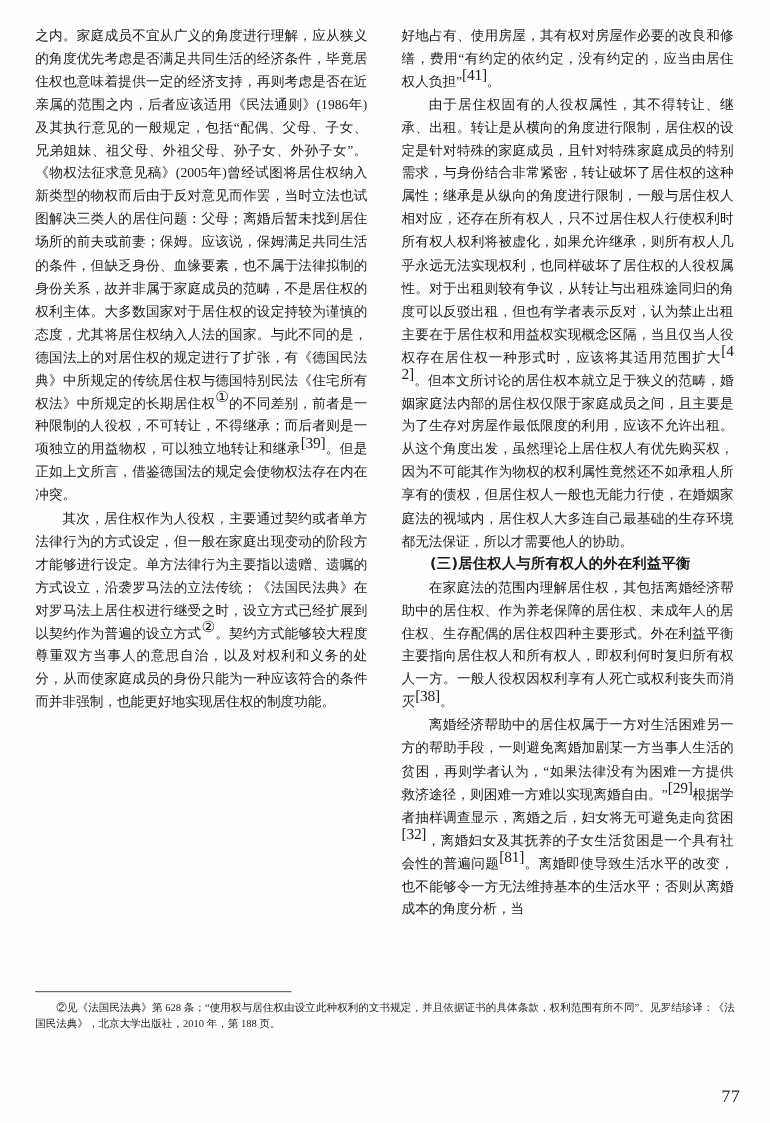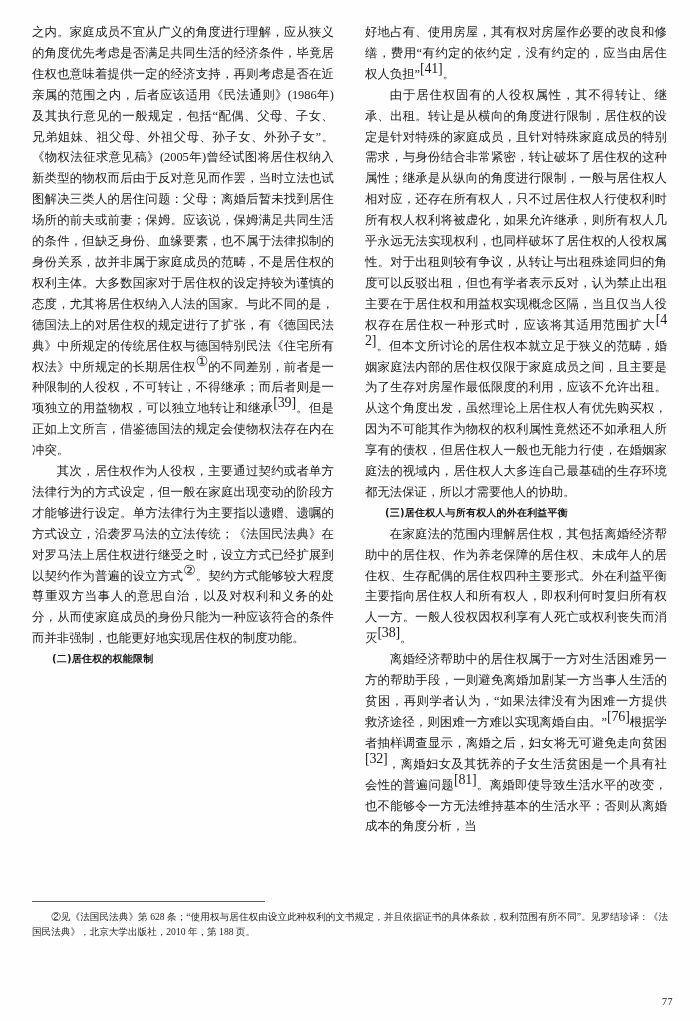--- a/index.html
+++ b/index.html
@@ -47,21 +47,21 @@
     text-justify: inter-ideograph;
     letter-spacing: 0px;
     text-indent: 2em;
     word-break: break-all;
     font-family: "Liberation Serif", "DejaVu Serif", serif;
   }
   p.para.noindent { text-indent: 0; }
 
   h3.subhead {
     margin: 0;
-    font-size: 10px;
+    font-size: 13px;
     line-height: 20.9px;
     font-weight: bold;
     text-indent: 2em;
     letter-spacing: 0.2px;
     font-family: "DejaVu Sans", "Liberation Sans", sans-serif;
   }
 
   sup.ref {
     font-size: 14px;
     vertical-align: super;
@@ -90,55 +90,54 @@
     text-justify: inter-ideograph;
     text-indent: 2em;
     word-break: break-all;
     color: #242424;
   }
 
   .page-number {
     position: absolute;
     right: 27px;
     bottom: 14px;
-    font-size: 10px;
+    font-size: 16px;
     letter-spacing: 0.5px;
     color: #1b1b1b;
     font-family: "Liberation Serif", "DejaVu Serif", serif;
   }
 </style>
 </head>
 <body>
 
 <div class="page">
 
   <div class="columns">
 
     <div class="col">
 
       <p class="para noindent"><span>之内。家庭成员不宜从广义的角度进行理解，应从狭义的角度优先考虑是否满足共同生活的经济条件，毕竟居住权也意味着提供一定的经济支持，再则考虑是否在近亲属的范围之内，后者应该适用《民法通则》(1986年)及其执行意见的一般规定，包括“配偶、父母、子女、兄弟姐妹、祖父母、外祖父母、孙子女、外孙子女”。《物权法征求意见稿》(2005年)曾经试图将居住权纳入新类型的物权而后由于反对意见而作罢，当时立法也试图解决三类人的居住问题：父母；离婚后暂未找到居住场所的前夫或前妻；保姆。应该说，保姆满足共同生活的条件，但缺乏身份、血缘要素，也不属于法律拟制的身份关系，故并非属于家庭成员的范畴，不是居住权的权利主体。大多数国家对于居住权的设定持较为谨慎的态度，尤其将居住权纳入人法的国家。与此不同的是，德国法上的对居住权的规定进行了扩张，有《德国民法典》中所规定的传统居住权与德国特别民法《住宅所有权法》中所规定的长期居住权</span><sup class="ref">①</sup><span>的不同差别，前者是一种限制的人役权，不可转让，不得继承；而后者则是一项独立的用益物权，可以独立地转让和继承</span><sup class="ref">[39]</sup><span>。但是正如上文所言，借鉴德国法的规定会使物权法存在内在冲突。</span></p>
 
       <p class="para"><span>其次，居住权作为人役权，主要通过契约或者单方法律行为的方式设定，但一般在家庭出现变动的阶段方才能够进行设定。单方法律行为主要指以遗赠、遗嘱的方式设立，沿袭罗马法的立法传统；《法国民法典》在对罗马法上居住权进行继受之时，设立方式已经扩展到以契约作为普遍的设立方式</span><sup class="ref">②</sup><span>。契约方式能够较大程度尊重双方当事人的意思自治，以及对权利和义务的处分，从而使家庭成员的身份只能为一种应该符合的条件而并非强制，也能更好地实现居住权的制度功能。</span></p>
 
-      <h3 class="subhead">(二)居住权的权能限制</h3>
 
 
     </div>
 
     <div class="col">
 
       <p class="para noindent"><span>好地占有、使用房屋，其有权对房屋作必要的改良和修缮，费用“有约定的依约定，没有约定的，应当由居住权人负担”</span><sup class="ref">[41]</sup><span>。</span></p>
 
       <p class="para"><span>由于居住权固有的人役权属性，其不得转让、继承、出租。转让是从横向的角度进行限制，居住权的设定是针对特殊的家庭成员，且针对特殊家庭成员的特别需求，与身份结合非常紧密，转让破坏了居住权的这种属性；继承是从纵向的角度进行限制，一般与居住权人相对应，还存在所有权人，只不过居住权人行使权利时所有权人权利将被虚化，如果允许继承，则所有权人几乎永远无法实现权利，也同样破坏了居住权的人役权属性。对于出租则较有争议，从转让与出租殊途同归的角度可以反驳出租，但也有学者表示反对，认为禁止出租主要在于居住权和用益权实现概念区隔，当且仅当人役权存在居住权一种形式时，应该将其适用范围扩大</span><sup class="ref">[42]</sup><span>。但本文所讨论的居住权本就立足于狭义的范畴，婚姻家庭法内部的居住权仅限于家庭成员之间，且主要是为了生存对房屋作最低限度的利用，应该不允许出租。从这个角度出发，虽然理论上居住权人有优先购买权，因为不可能其作为物权的权利属性竟然还不如承租人所享有的债权，但居住权人一般也无能力行使，在婚姻家庭法的视域内，居住权人大多连自己最基础的生存环境都无法保证，所以才需要他人的协助。</span></p>
 
       <h3 class="subhead">(三)居住权人与所有权人的外在利益平衡</h3>
 
       <p class="para"><span>在家庭法的范围内理解居住权，其包括离婚经济帮助中的居住权、作为养老保障的居住权、未成年人的居住权、生存配偶的居住权四种主要形式。外在利益平衡主要指向居住权人和所有权人，即权利何时复归所有权人一方。一般人役权因权利享有人死亡或权利丧失而消灭</span><sup class="ref">[38]</sup><span>。</span></p>
 
-      <p class="para"><span>离婚经济帮助中的居住权属于一方对生活困难另一方的帮助手段，一则避免离婚加剧某一方当事人生活的贫困，再则学者认为，“如果法律没有为困难一方提供救济途径，则困难一方难以实现离婚自由。”</span><sup class="ref">[76]</sup><span>根据学者抽样调查显示，离婚之后，妇女将无可避免走向贫困</span><sup class="ref">[32]</sup><span>，离婚妇女及其抚养的子女生活贫困是一个具有社会性的普遍问题</span><sup class="ref">[81]</sup><span>。离婚即使导致生活水平的改变，也不能够令一方无法维持基本的生活水平；否则从离婚成本的角度分析，当</span></p>
+      <p class="para"><span>离婚经济帮助中的居住权属于一方对生活困难另一方的帮助手段，一则避免离婚加剧某一方当事人生活的贫困，再则学者认为，“如果法律没有为困难一方提供救济途径，则困难一方难以实现离婚自由。”</span><sup class="ref">[29]</sup><span>根据学者抽样调查显示，离婚之后，妇女将无可避免走向贫困</span><sup class="ref">[32]</sup><span>，离婚妇女及其抚养的子女生活贫困是一个具有社会性的普遍问题</span><sup class="ref">[81]</sup><span>。离婚即使导致生活水平的改变，也不能够令一方无法维持基本的生活水平；否则从离婚成本的角度分析，当</span></p>
 
     </div>
 
   </div>
 
   <div class="footnotes">
     <div class="fn-rule"></div>
 
 
     <p class="footnote"><span>②</span><span>见《法国民法典》第 628 条；“使用权与居住权由设立此种权利的文书规定，并且依据证书的具体条款，权利范围有所不同”。见罗结珍译：《法国民法典》，北京大学出版社，2010 年，第 188 页。</span></p>

